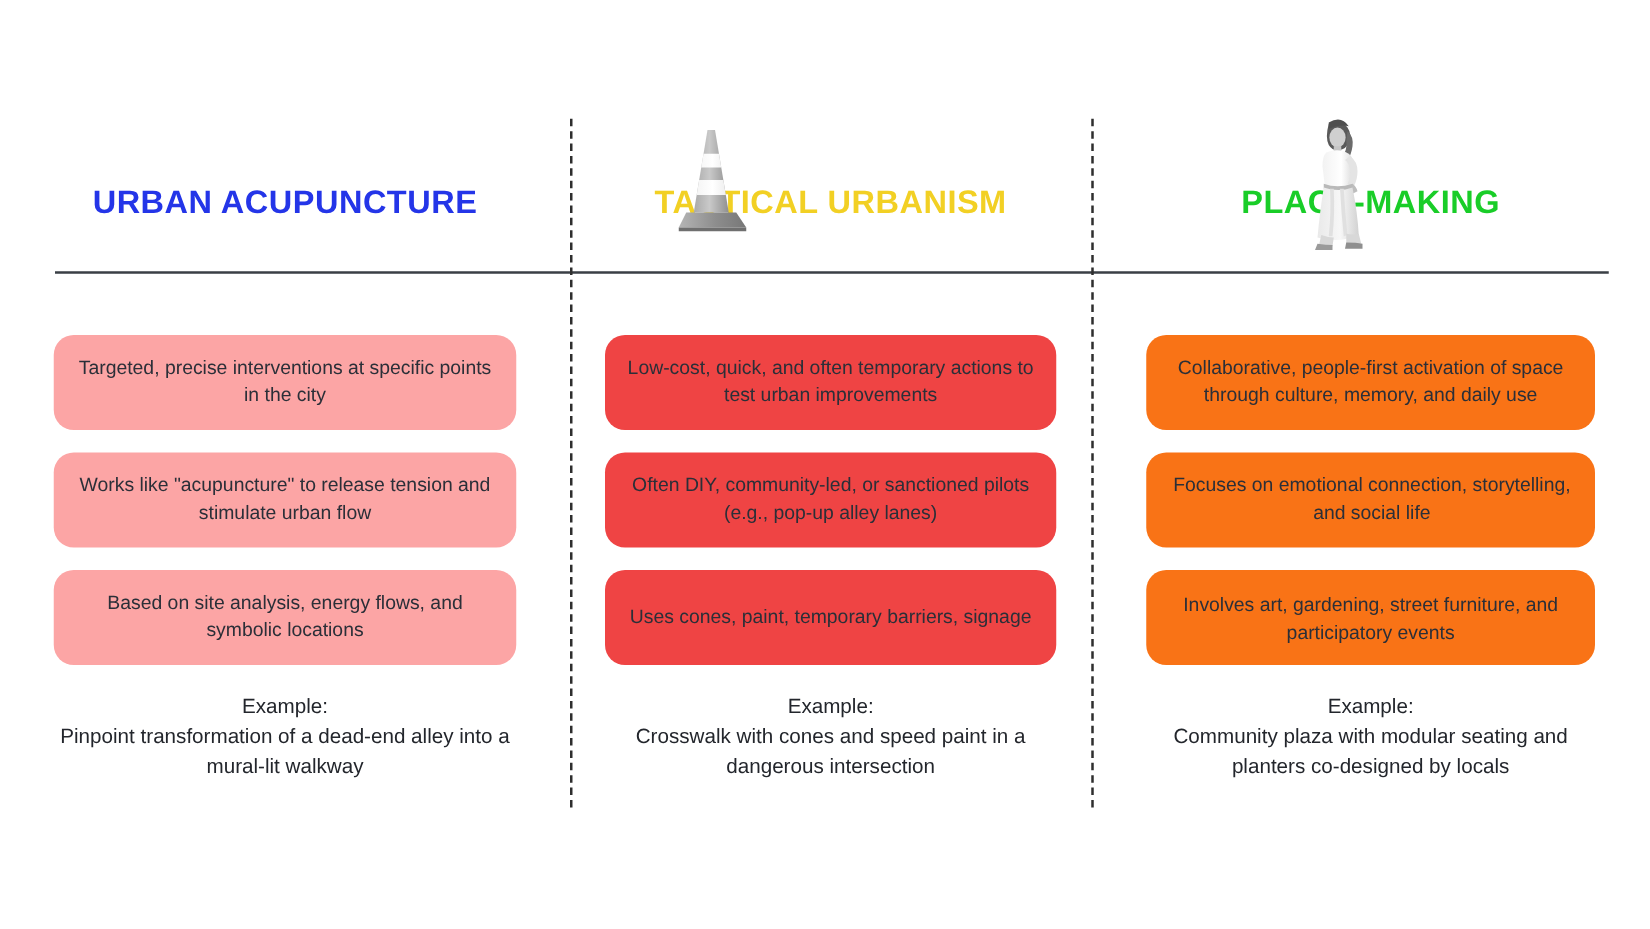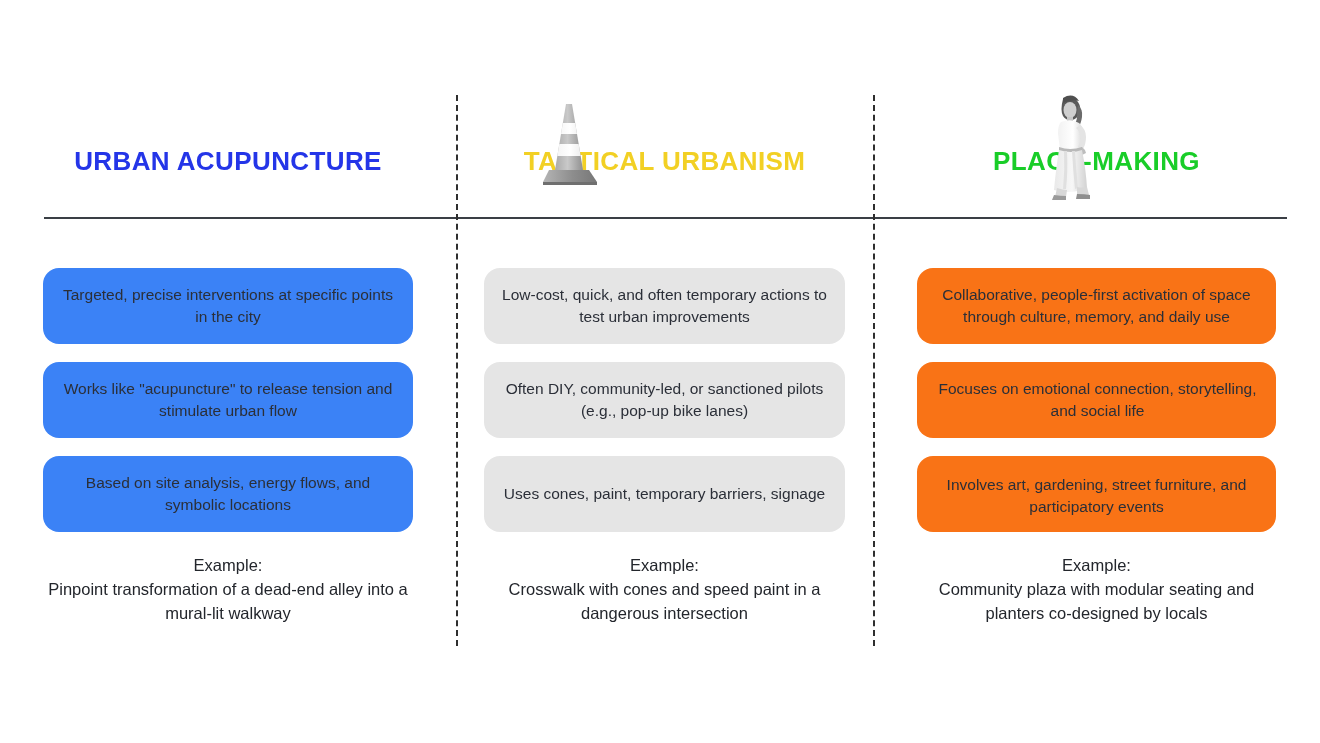--- a/index.html
+++ b/index.html
@@ -110,22 +110,22 @@
     padding: 14px 18px;
     margin-bottom: 18px;
     text-align: center;
     font-size: 15.5px;
     line-height: 1.42;
     color: #2b2f38;
     display: flex;
     align-items: center;
     justify-content: center;
   }
-  .c1 .card { background: #3b82f6; }
-  .c2 .card { background: #e5e5e5; }
+  .c1 .card { background: #fca5a5; }
+  .c2 .card { background: #ef4444; }
   .c3 .card { background: #f97316; }
 
   .c1 .card.r1 { height: 76px; }
   .c1 .card.r2 { height: 76px; }
   .c1 .card.r3 { height: 76px; }
   .c2 .card.r1 { height: 76px; }
   .c2 .card.r2 { height: 76px; }
   .c2 .card.r3 { height: 76px; }
   .c3 .card.r1 { height: 76px; }
   .c3 .card.r2 { height: 76px; padding-left: 20px; }
@@ -215,21 +215,21 @@
             <path d="M4 82 L58 82 L58 85 L4 85 Z" fill="#6f6f6f"></path>
           </svg>
         </span>
         <div class="title">TACTICAL URBANISM</div>
       </div>
       <div class="body-zone">
         <div class="card r1">
           <span>Low-cost, quick, and often temporary actions to test urban improvements</span>
         </div>
         <div class="card r2">
-          <span>Often DIY, community-led, or sanctioned pilots (e.g., pop-up bike lanes)</span>
+          <span>Often DIY, community-led, or sanctioned pilots (e.g., pop-up alley lanes)</span>
         </div>
         <div class="card r3">
           <span>Uses cones, paint, temporary barriers, signage</span>
         </div>
         <div class="example">
           <span class="example-label">Example:</span>
           <span class="example-text">Crosswalk with cones and speed paint in a dangerous intersection</span>
         </div>
       </div>
     </div>

